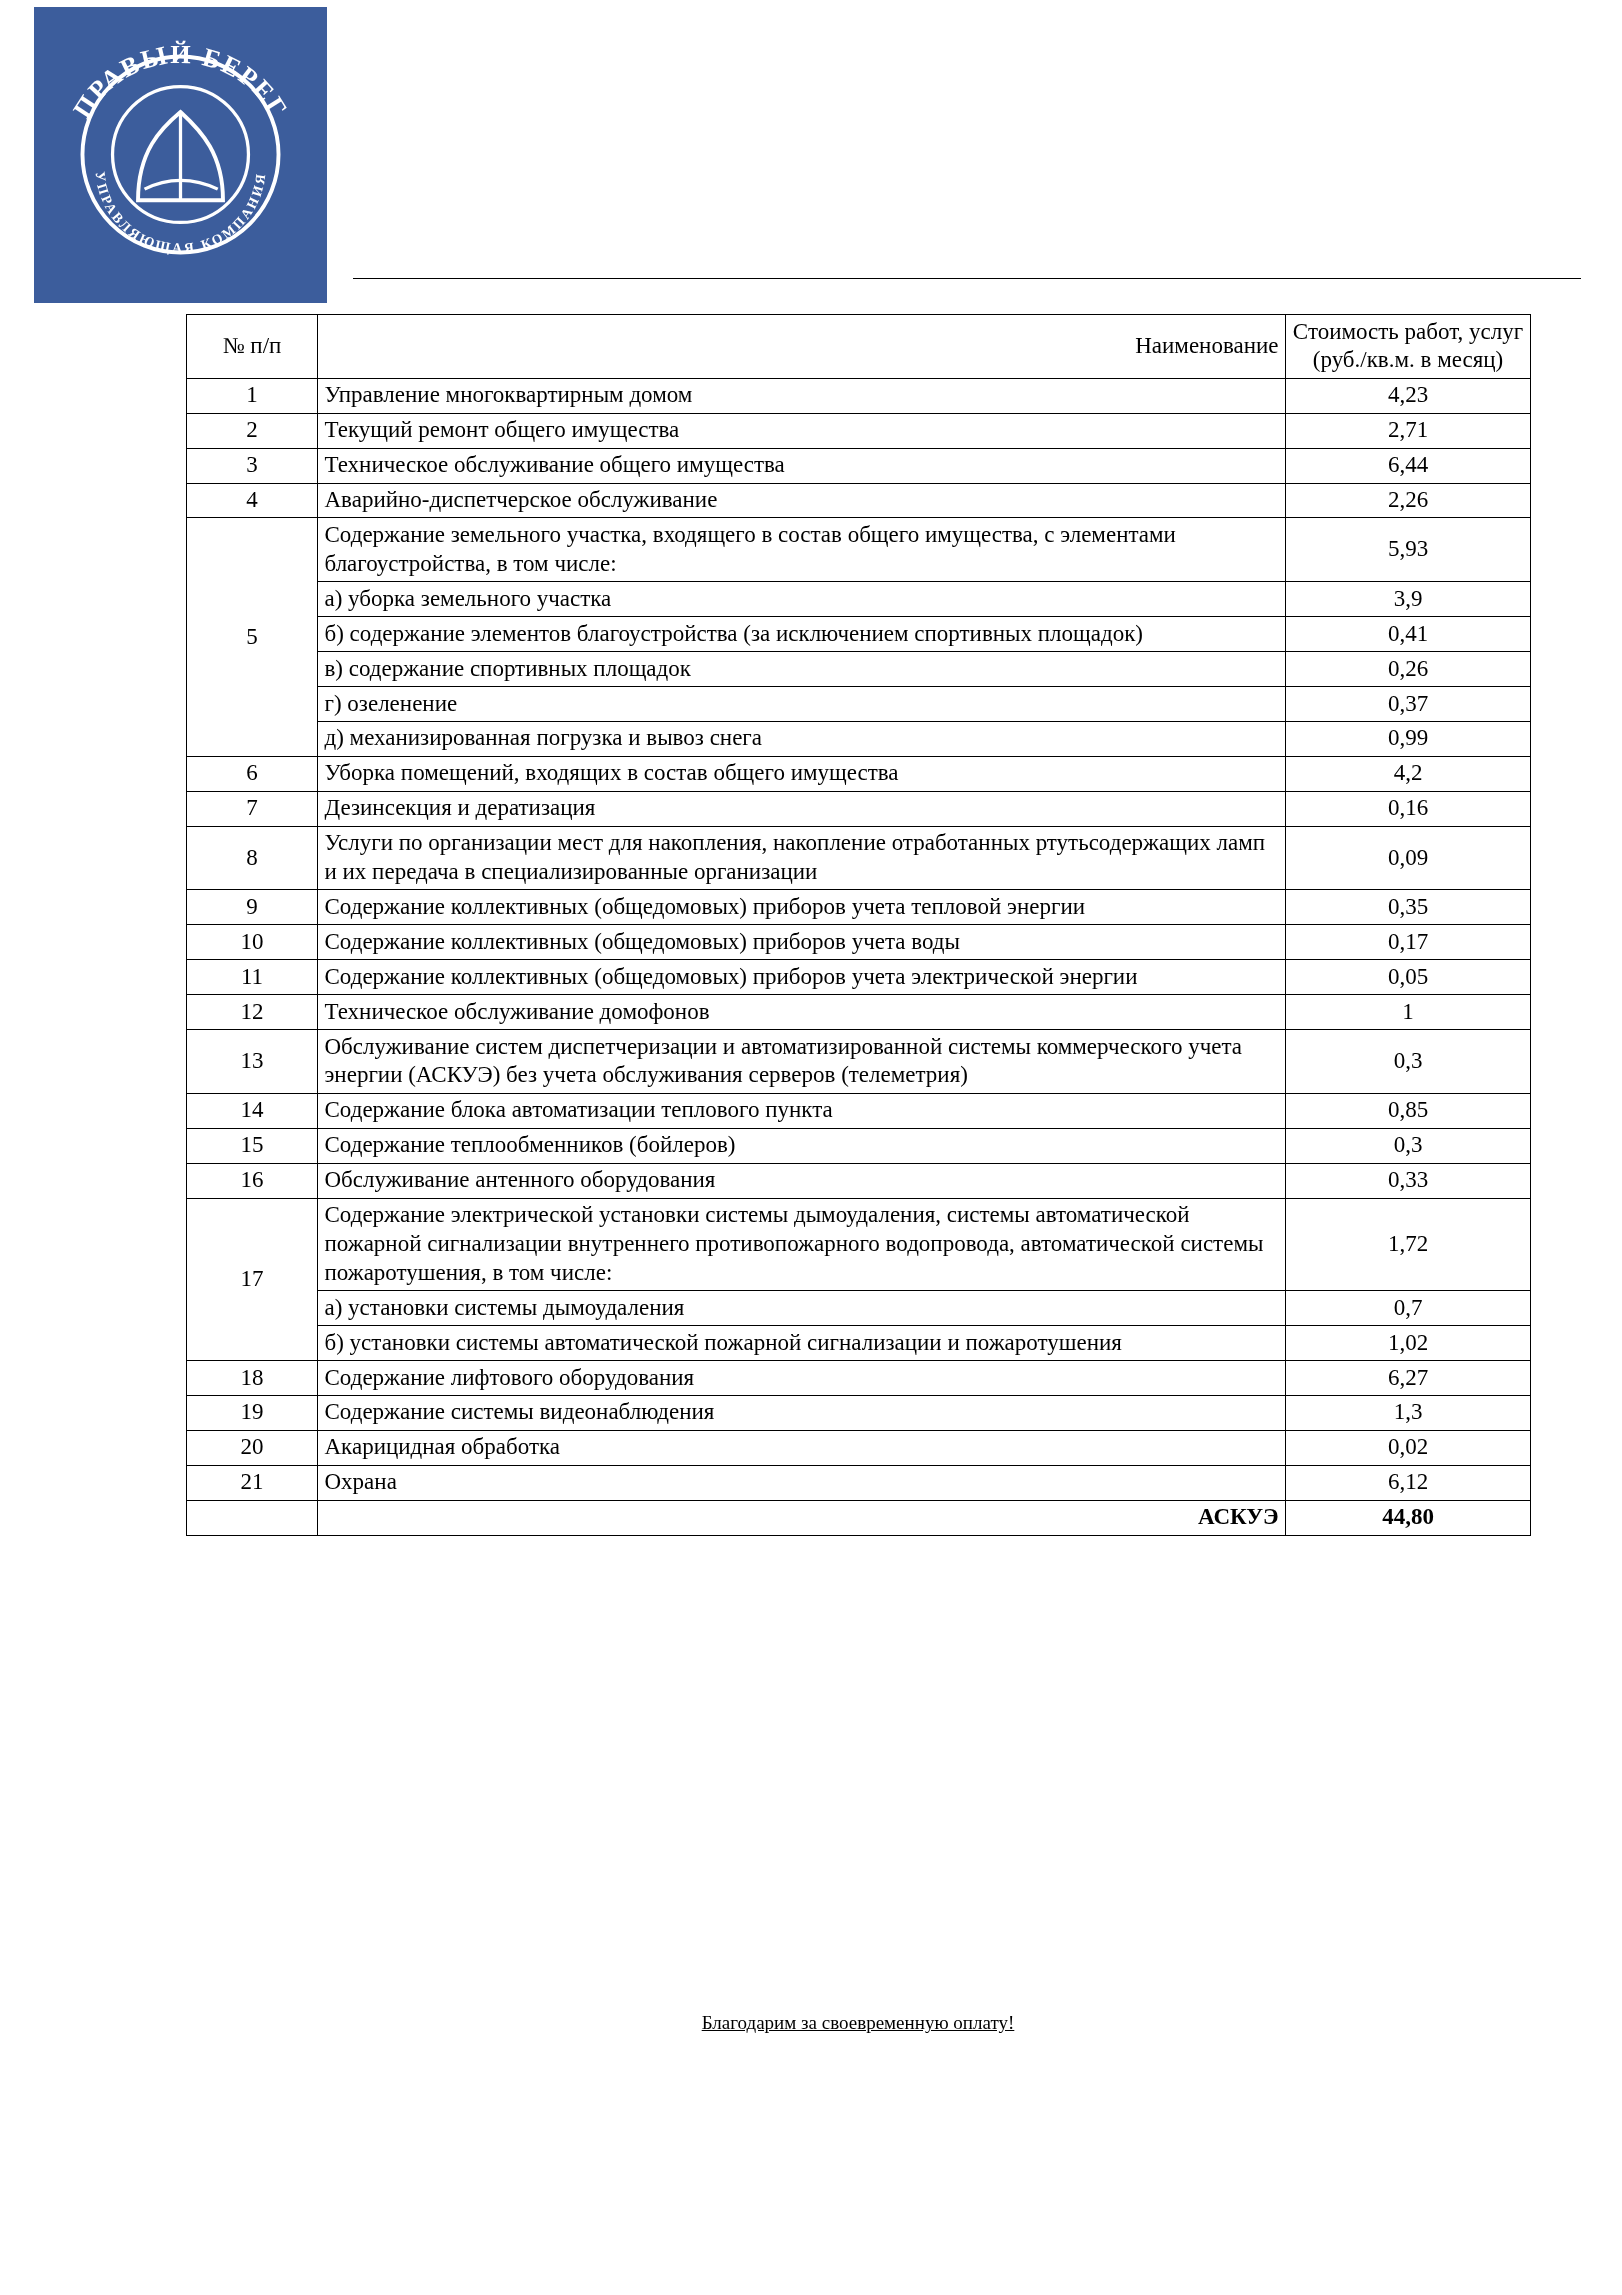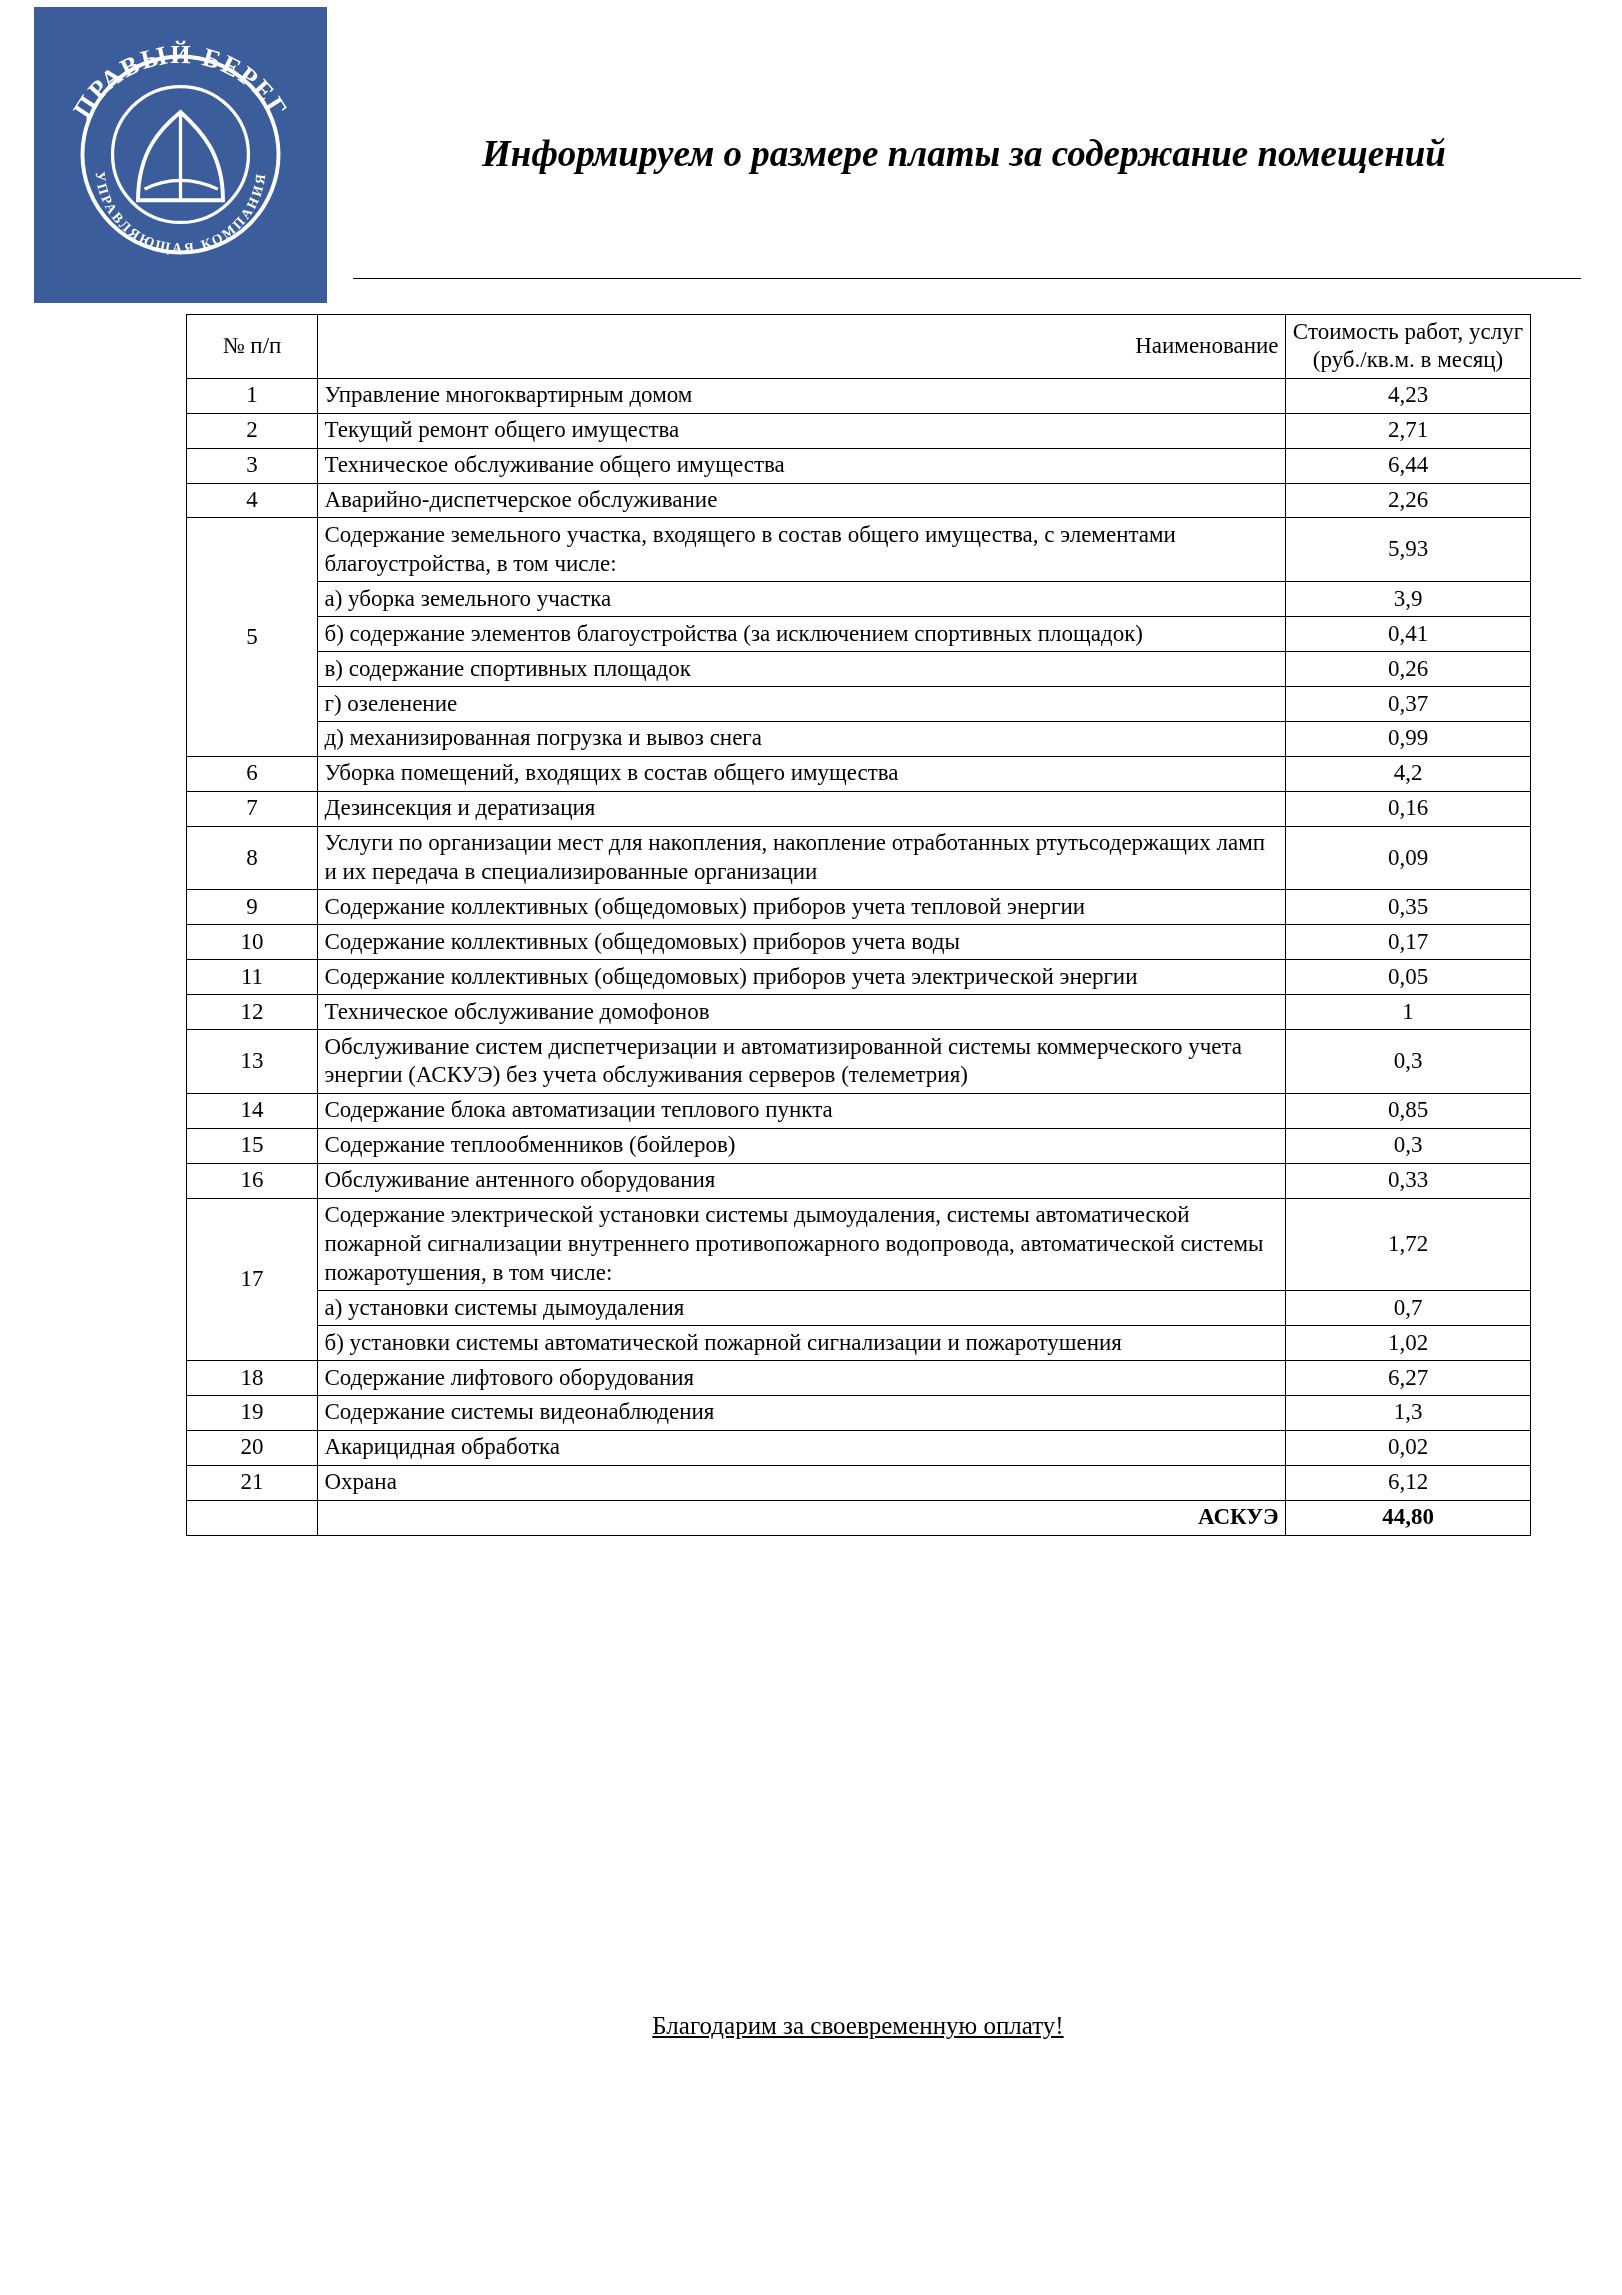--- a/index.html
+++ b/index.html
@@ -113,21 +113,21 @@
   td.total-empty {
     border-right: none;
   }
 
   .footer-note {
     position: absolute;
     left: 186px;
     width: 1344px;
     top: 2012px;
     text-align: center;
-    font-size: 25px;
+    font-size: 19px;
     text-decoration: underline;
   }
 </style>
 </head>
 <body>
 
 <div class="page">
 
   <div class="header">
 
@@ -145,21 +145,20 @@
         <text font-family="'Liberation Serif', serif" font-size="40" font-weight="bold" fill="#ffffff" letter-spacing="3">
           <textPath href="#arcTop" startOffset="50%" text-anchor="middle">ПРАВЫЙ БЕРЕГ</textPath>
         </text>
         <text font-family="'Liberation Serif', serif" font-size="21" font-weight="bold" fill="#ffffff" letter-spacing="4">
           <textPath href="#arcBottom" startOffset="50%" text-anchor="middle">УПРАВЛЯЮЩАЯ КОМПАНИЯ</textPath>
         </text>
       </svg>
     </div>
 
 
-    <div class="doc-title">Информируем о размере платы за содержание помещений</div>
     <div class="title-rule"></div>
   </div>
 
   <div class="table-wrap">
     <table class="rates">
       <colgroup>
         <col class="c-num">
         <col class="c-name">
         <col class="c-price">
       </colgroup>

